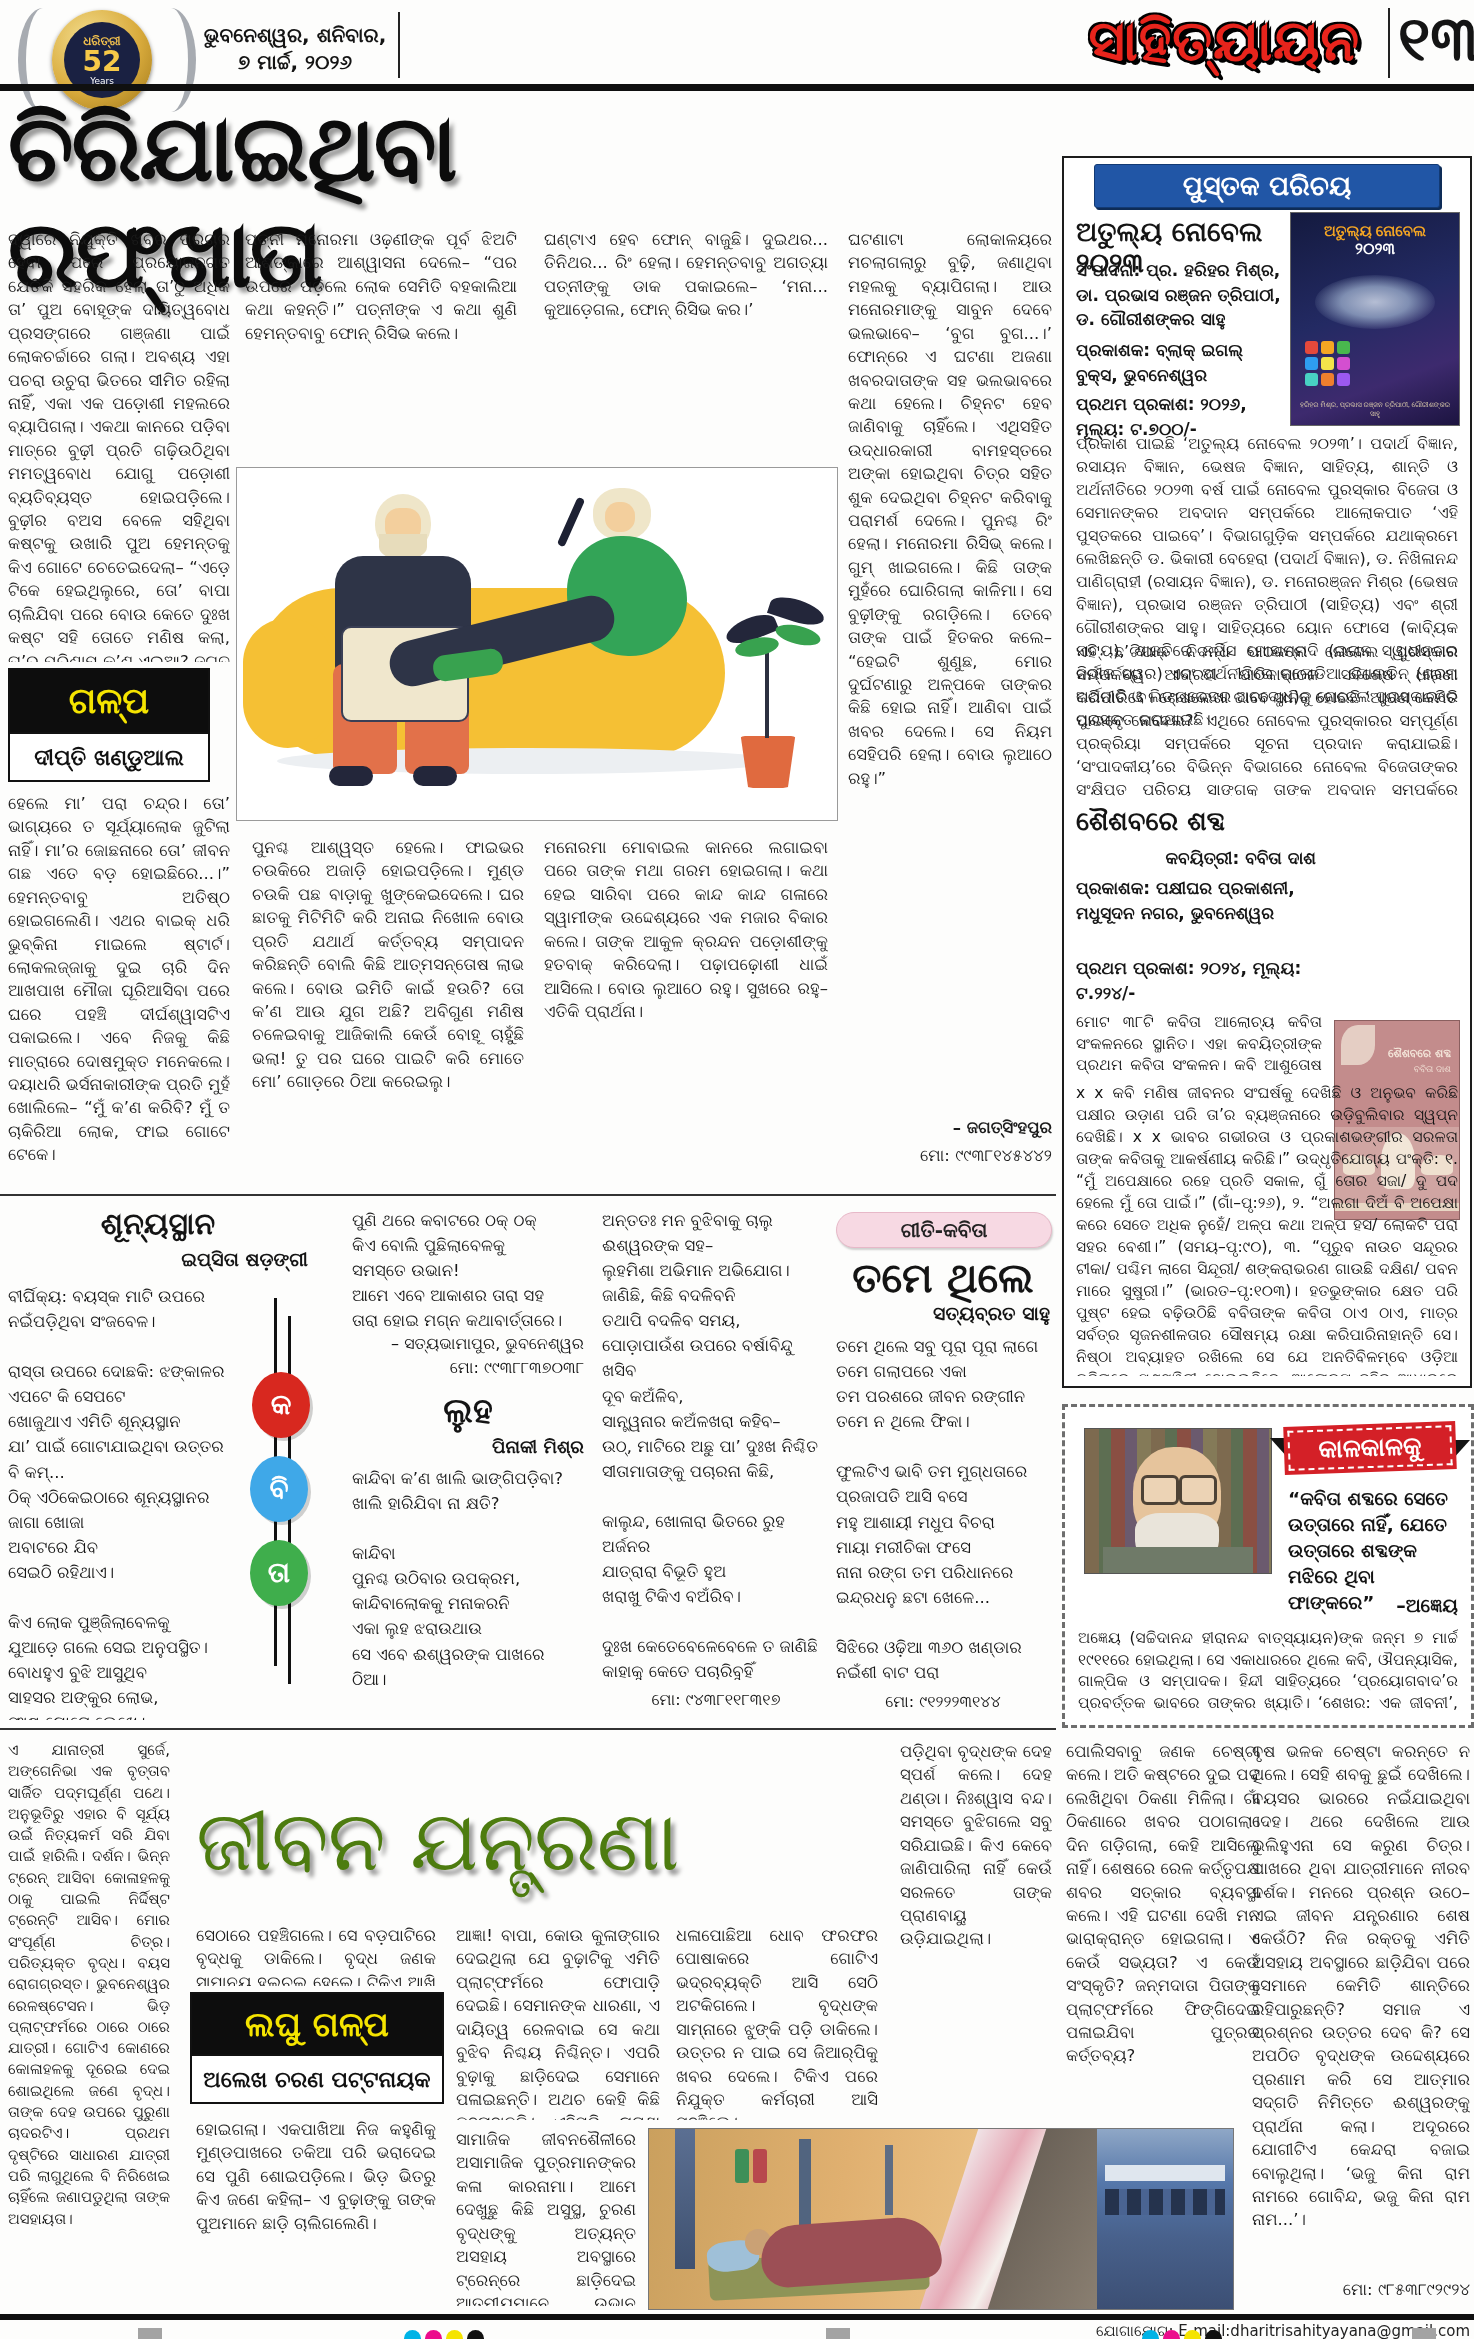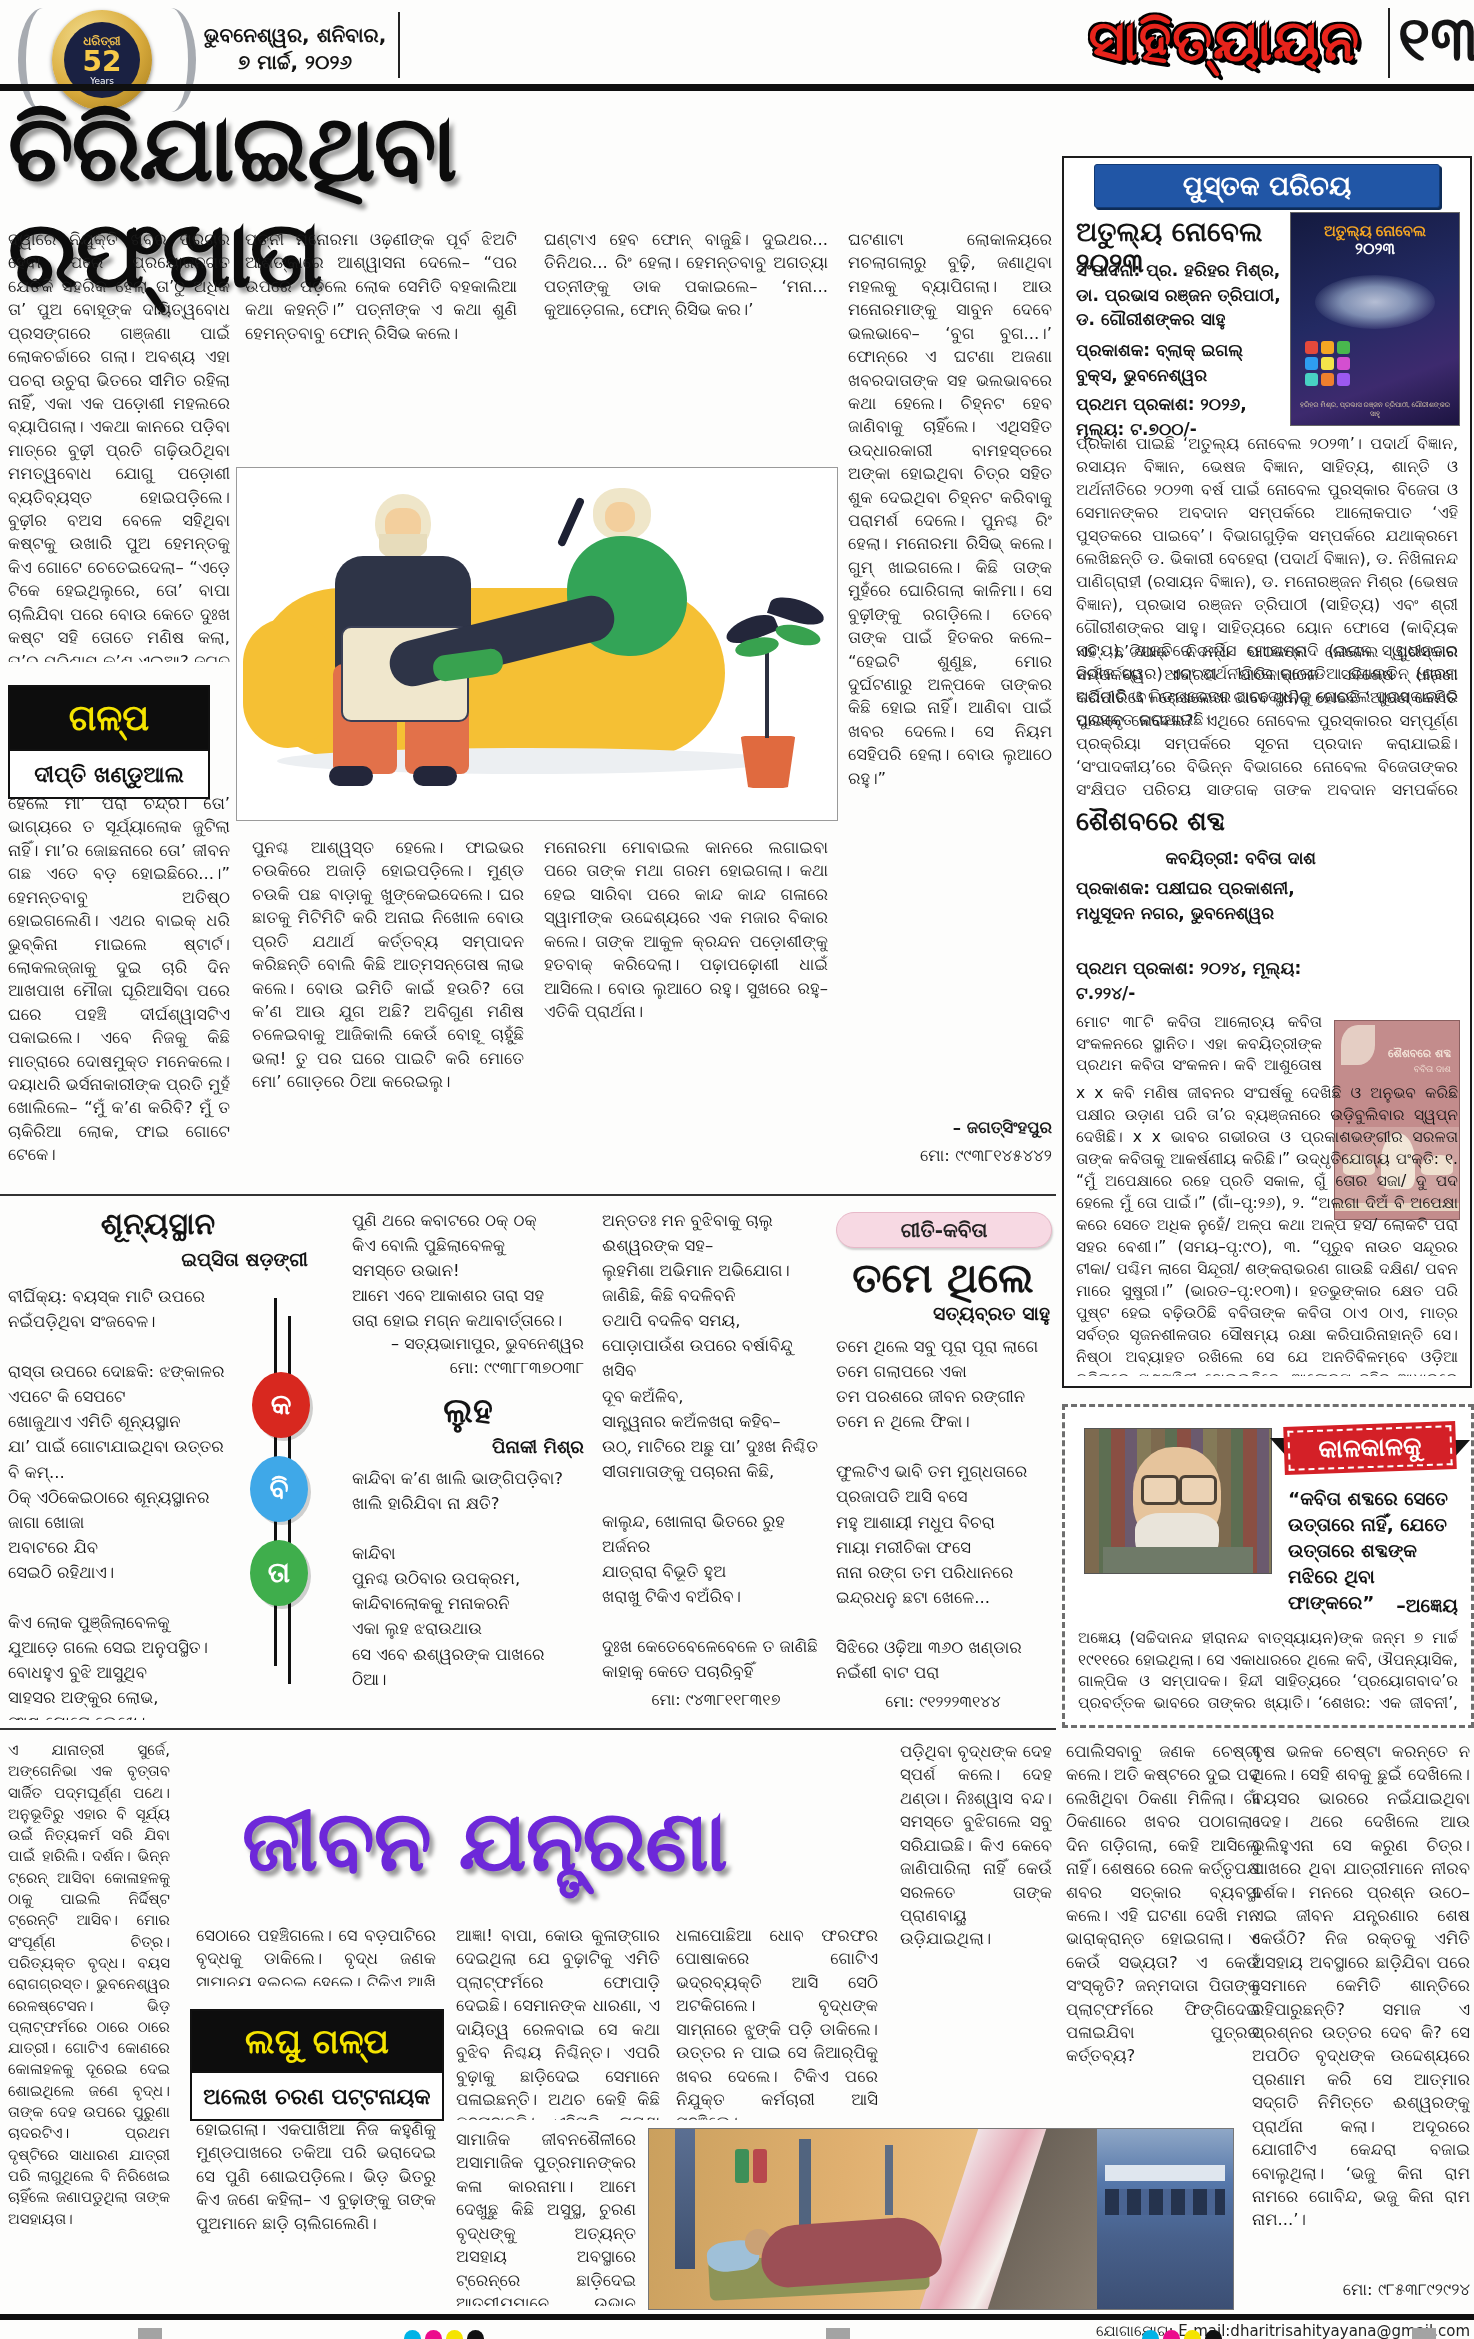--- a/index.html
+++ b/index.html
@@ -20,24 +20,24 @@
   .paren.r{border-right:8px solid #a7abb1;}
   .gold-ring{width:100px;height:100px;border-radius:50%;
      background:radial-gradient(circle at 35% 30%,#f3dd8e,#d9ab3c 55%,#9c7418);
      box-shadow:0 2px 4px rgba(0,0,0,.5);display:flex;align-items:center;justify-content:center;}
   .navy-core{width:76px;height:76px;border-radius:50%;background:#1a2142;display:flex;flex-direction:column;
      align-items:center;justify-content:center;color:#fff;}
   .brand{font-size:56px;font-weight:800;color:#e8241c;letter-spacing:1px;
      text-shadow:-2px -2px 0 #000,2px -2px 0 #000,-2px 2px 0 #000,2px 2px 0 #000,4px 4px 0 #000;}
   .headline-xl{font-size:92px;font-weight:800;line-height:1.15;color:#0c0c0c;letter-spacing:-2px;
      text-shadow:4px 5px 4px rgba(0,0,0,.40);}
-  .headline-lg{font-size:84px;font-weight:700;color:#6d28d9;letter-spacing:-1px;
-     text-shadow:4px 5px 4px rgba(0,0,0,.40);margin-left:46px;}
-  
-  .genre-box{border:2px solid #111;background:#fff;margin-top:17px;}
+  .headline-lg{font-size:84px;font-weight:400;color:#4d7c0f;letter-spacing:-1px;
+     text-shadow:4px 5px 4px rgba(0,0,0,.40);}
+  
+  .genre-box{border:2px solid #111;background:#fff;}
   .genre-top{background:#0d0d0d;color:#f5e400;font-weight:800;display:flex;align-items:center;justify-content:center;}
   .genre-author{display:flex;align-items:center;justify-content:center;font-weight:bold;color:#111;}
   
   .side-box{border:2px solid #1c1c1c;background:#fff;}
   .blue-bar{background:linear-gradient(#2d63b4,#1c4globe 90%);background-color:#2156a6;color:#fff;font-weight:800;
      display:flex;align-items:center;justify-content:center;border:1px solid #123a74;border-radius:3px;
      box-shadow:2px 2px 0 #0e2c57;}
   .meta-line{font-size:17px;line-height:1.45;font-weight:bold;color:#161616;}
   .cover1{background:linear-gradient(160deg,#141a3f 0%,#232a63 45%,#3d2a6e 75%,#1c1440 100%);border:1px solid #666;
      position:relative;overflow:hidden;font-family:Liberation Serif, serif;}

